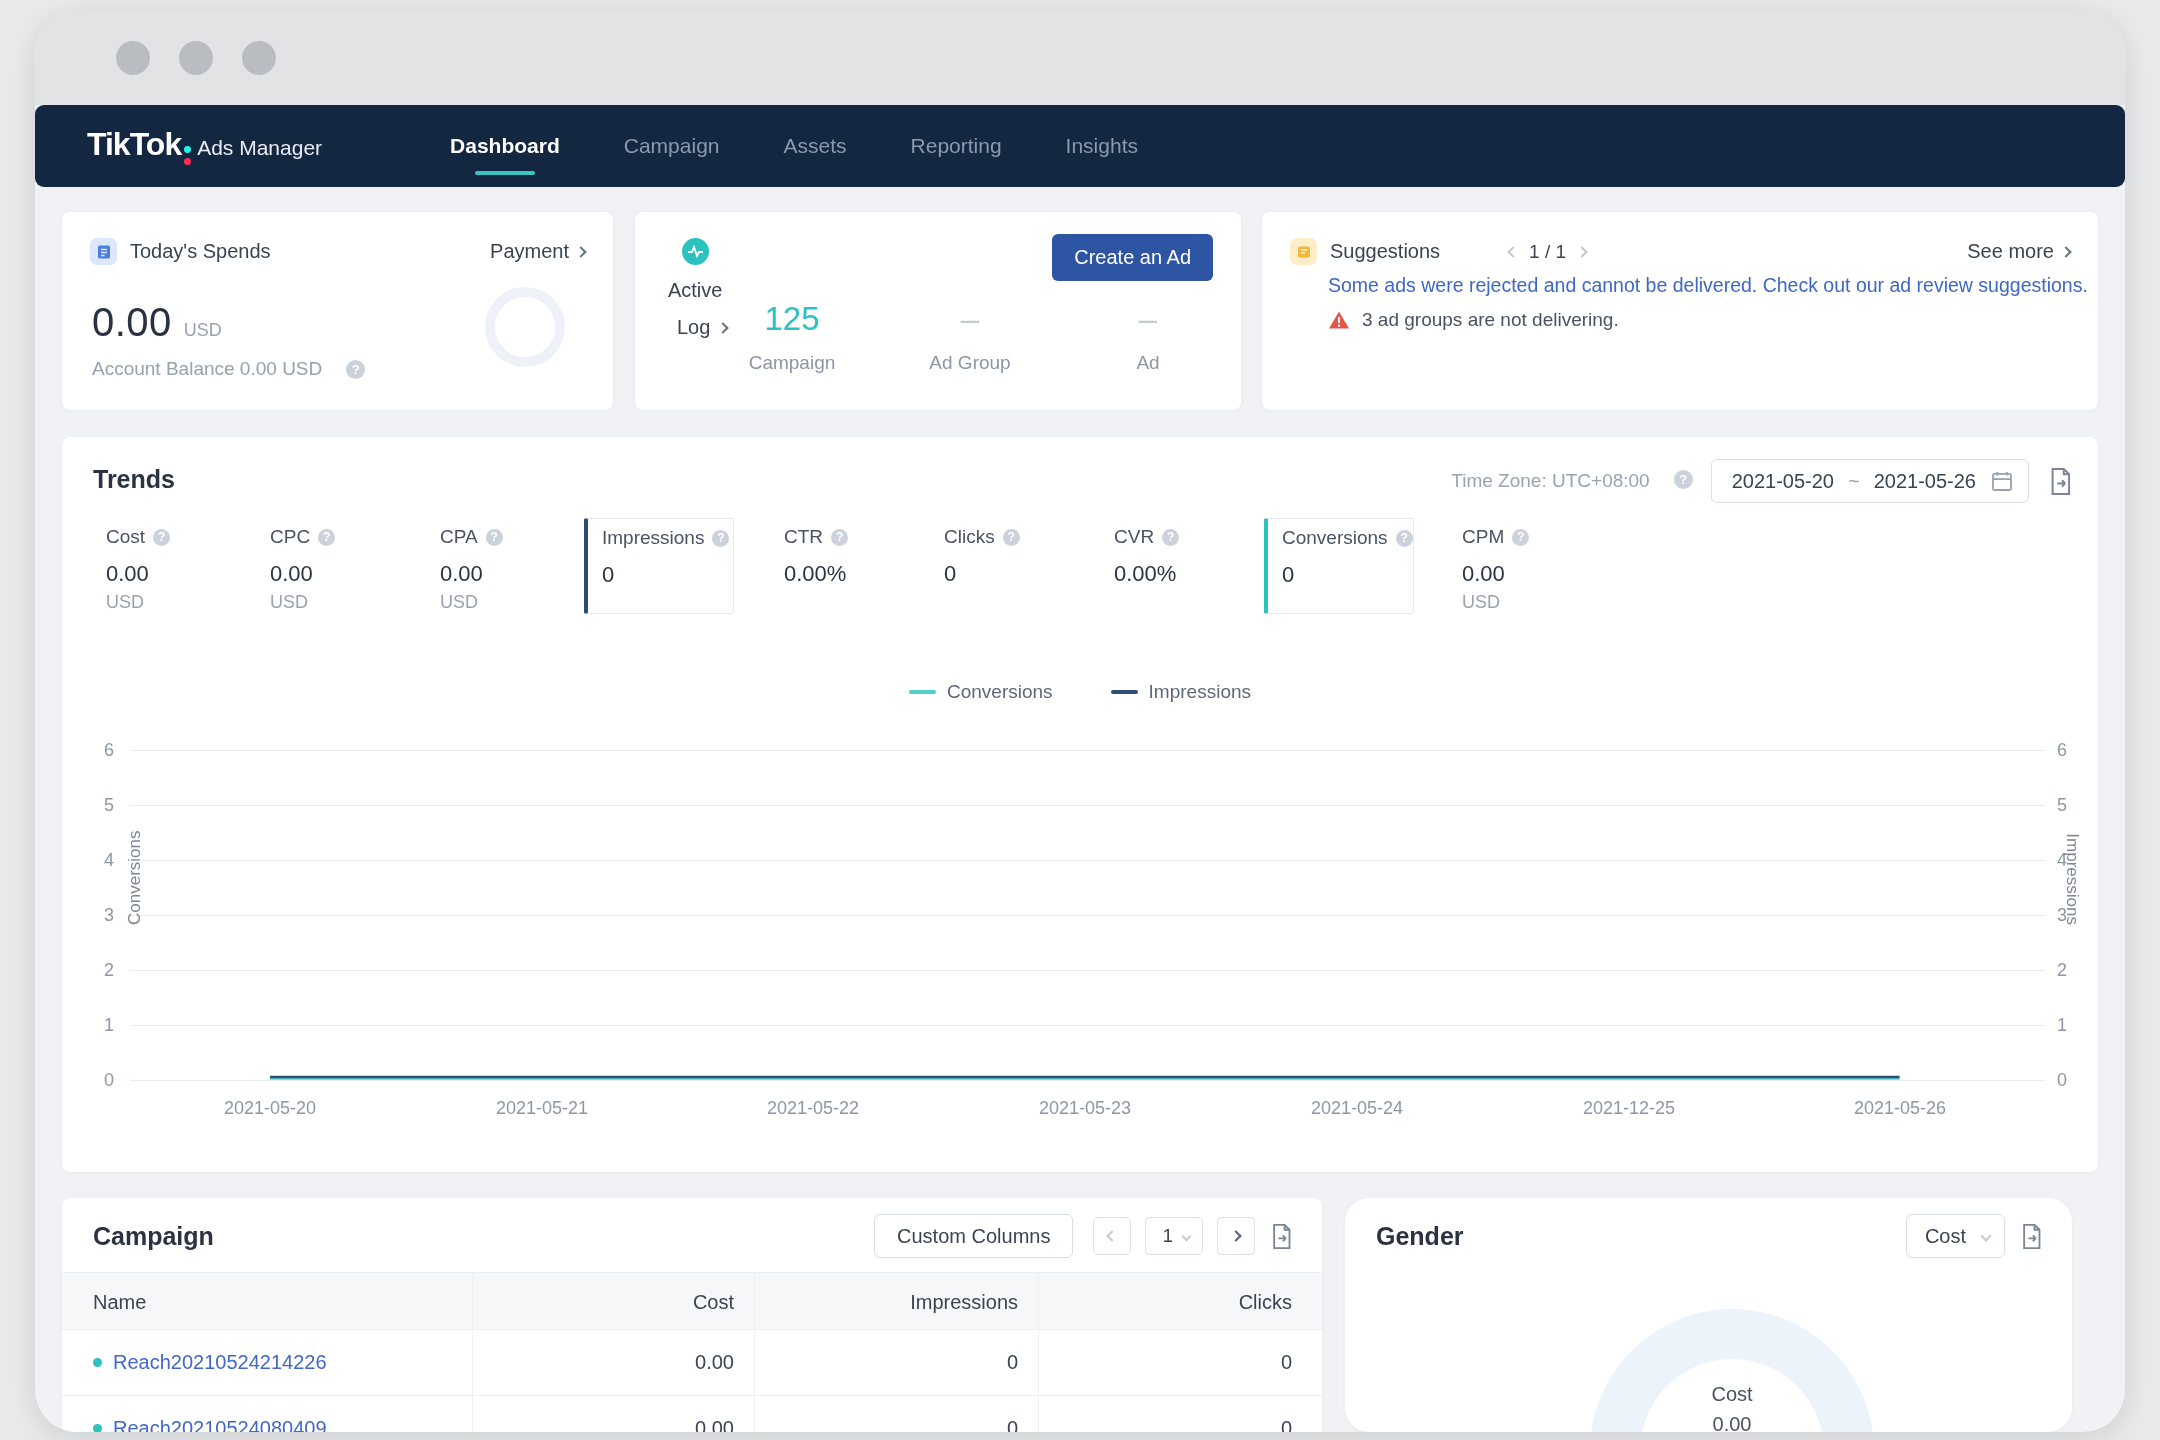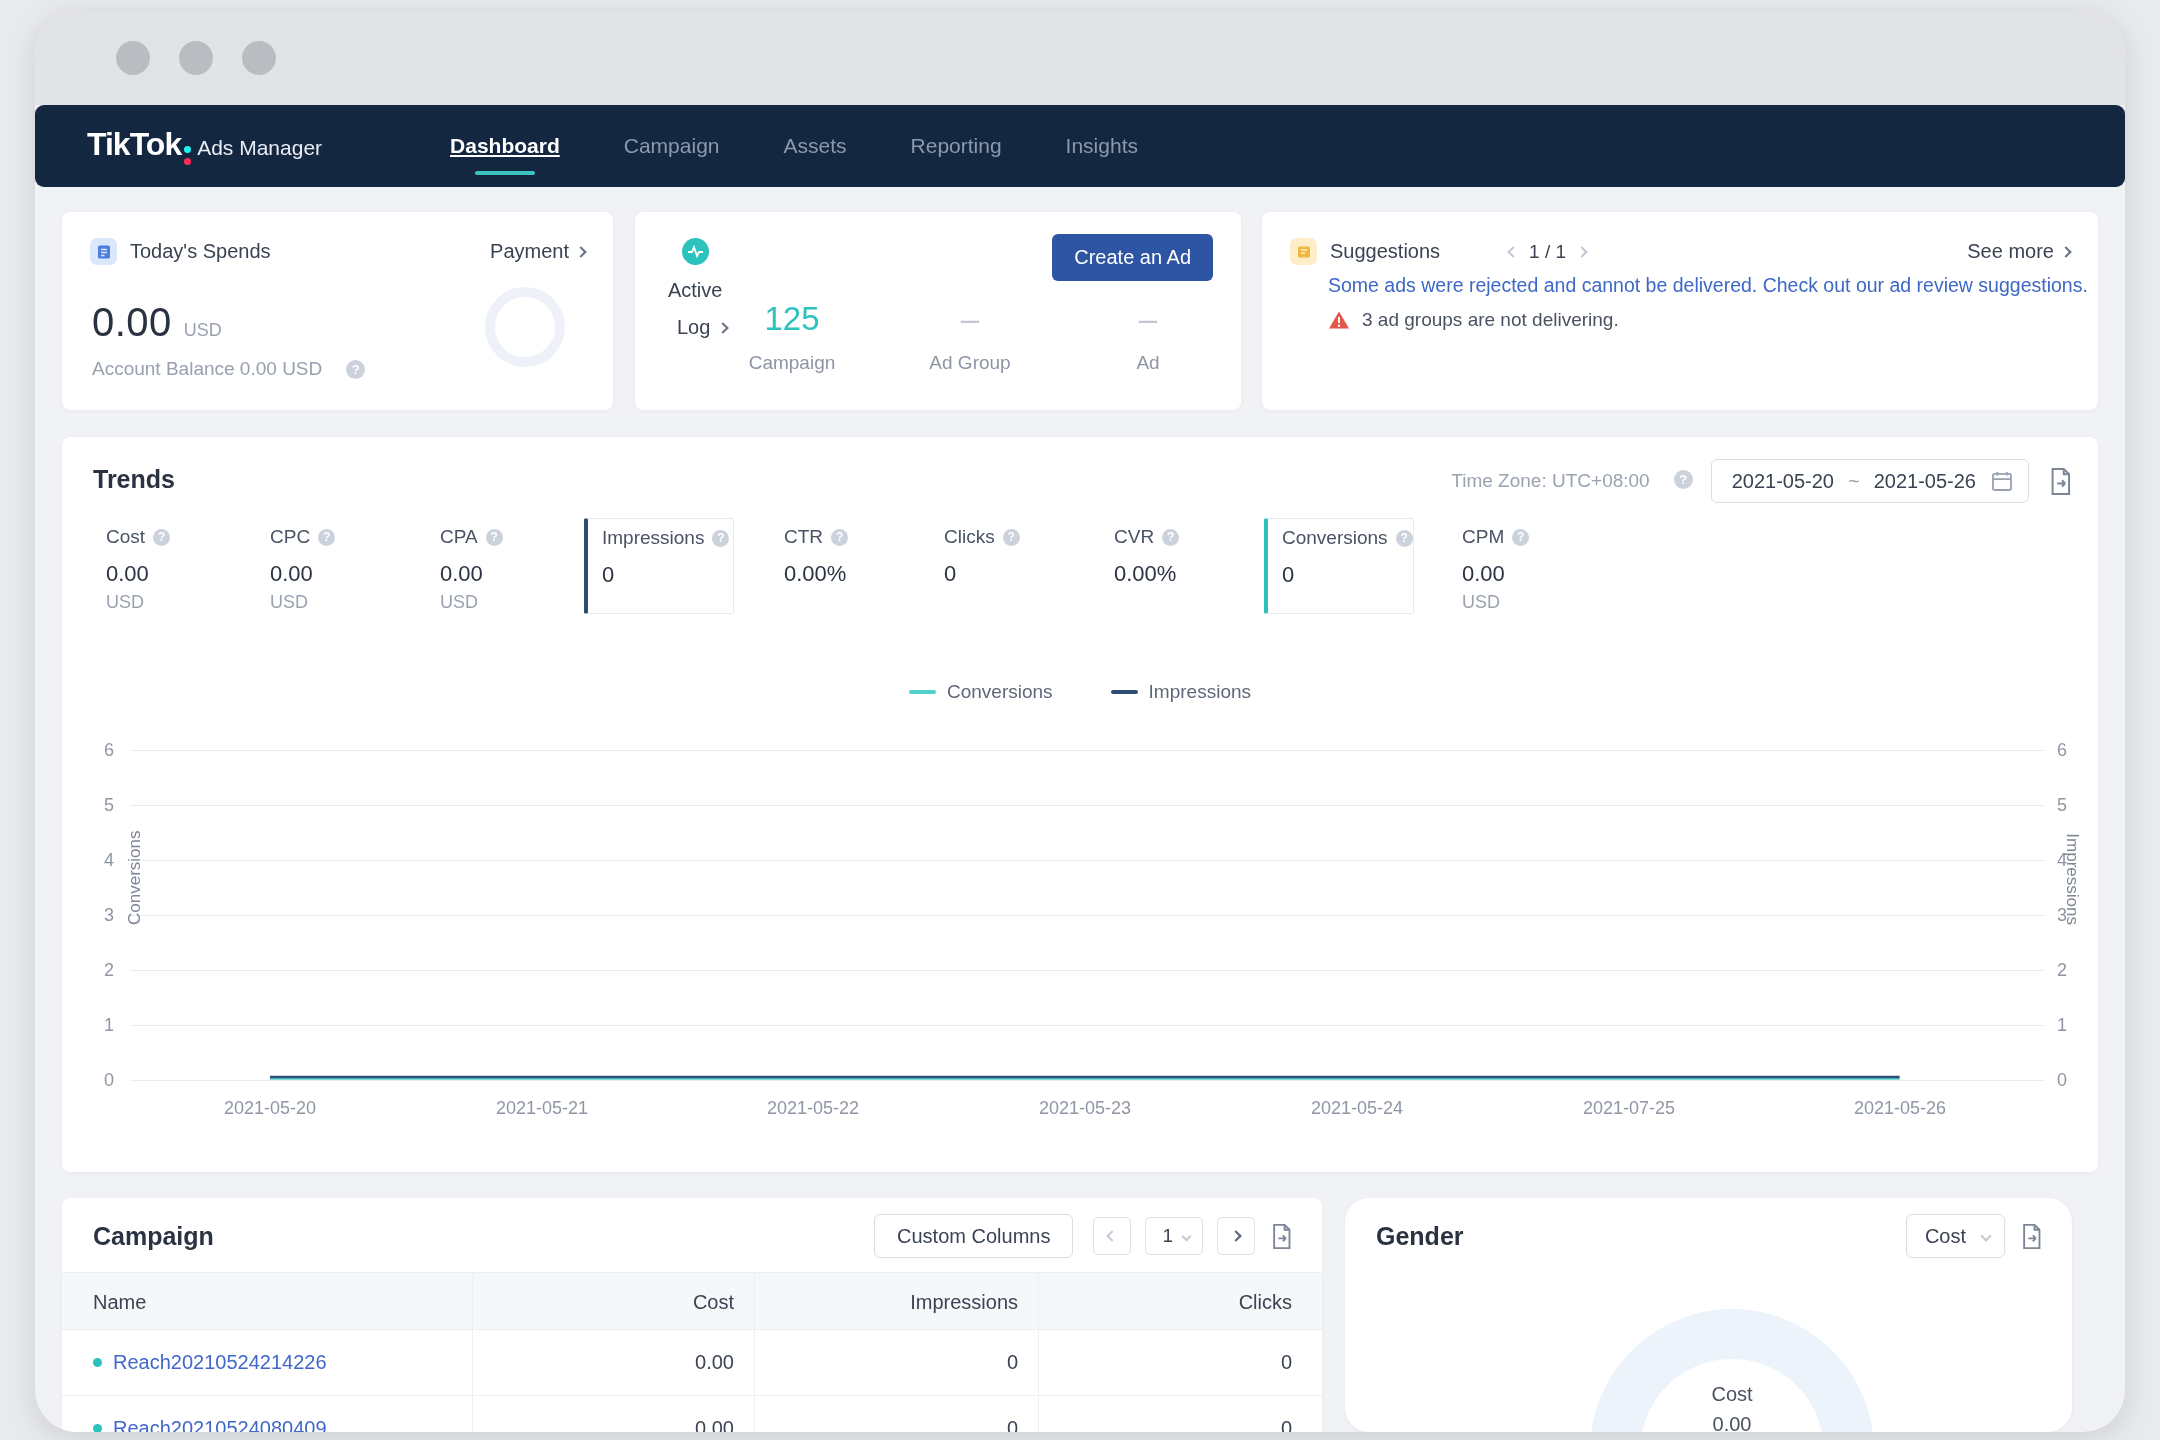--- a/index.html
+++ b/index.html
@@ -16,21 +16,21 @@
   
   .navbar { height:82px; background:#142741; display:flex; align-items:center; padding-left:52px;border-radius:9px; }
   .brand { display:flex; align-items:baseline; }
   .brand-main { color:#fff; font-size:32px; font-weight:800; letter-spacing:-1px; }
   .brand-colon { display:inline-flex; flex-direction:column; gap:5px; margin:0 6px 0 3px; transform:translateY(-2px); }
   .brand-colon i { width:7px; height:7px; border-radius:50%; }
   .brand-colon i.t { background:#25f4ee; } .brand-colon i.p { background:#fe2c55; }
   .brand-sub { color:#e9edf3; font-size:21px; font-weight:400; }
   .menu { display:flex; margin-left:96px; }
   .menu a { position:relative; display:block; padding:0 32px; font-size:21px; color:#8b99ad; text-decoration:none; line-height:82px; }
-  .menu a.active { color:#ffffff; font-weight:700;text-decoration:underline; }
+  .menu a.active { color:#ffffff; font-weight:700; }
   .menu a.active::after { content:""; position:absolute; left:50%; transform:translateX(-50%); bottom:12px; width:60px; height:4px; border-radius:2px; background:#3bc3c0; }
 
   
   .card { position:absolute; background:#fff; border-radius:8px; box-shadow:0 1px 4px rgba(40,50,70,.05); }
 
   
   .chev { display:inline-block; width:9px; height:9px; border-top:2px solid currentColor; border-right:2px solid currentColor; }
   .chev.r { transform:rotate(45deg); } .chev.l { transform:rotate(-135deg); } .chev.d { transform:rotate(135deg); }
   .help { display:inline-flex; width:19px; height:19px; border-radius:50%; background:#ccd2db; color:#fff;
     font-size:13px; font-weight:bold; align-items:center; justify-content:center; flex:none; }
@@ -391,21 +391,21 @@
     <span class="ytick right yt7">0</span>
 
     <span class="axis-title left">Conversions</span>
     <span class="axis-title right">Impressions</span>
 
     <span class="xlabel x1">2021-05-20</span>
     <span class="xlabel x2">2021-05-21</span>
     <span class="xlabel x3">2021-05-22</span>
     <span class="xlabel x4">2021-05-23</span>
     <span class="xlabel x5">2021-05-24</span>
-    <span class="xlabel x6">2021-07-25</span>
+    <span class="xlabel x6">2021-12-25</span>
     <span class="xlabel x7">2021-05-26</span>
 
     <svg id="chart-lines" width="1915" height="334">
         <polyline points="140,328.5 411.6,328.5 683.2,328.5 954.8000000000001,328.5 1226.4,328.5 1498,328.5 1769.6000000000001,328.5" fill="none" stroke="#4ed0cb" stroke-width="2.5"></polyline>
         <polyline points="140,327 411.6,327 683.2,327 954.8000000000001,327 1226.4,327 1498,327 1769.6000000000001,327" fill="none" stroke="#2e4d73" stroke-width="2.5"></polyline>
       </svg>
   </div>
 
   <div class="card campaign">
     <div class="sec-title">Campaign</div>

